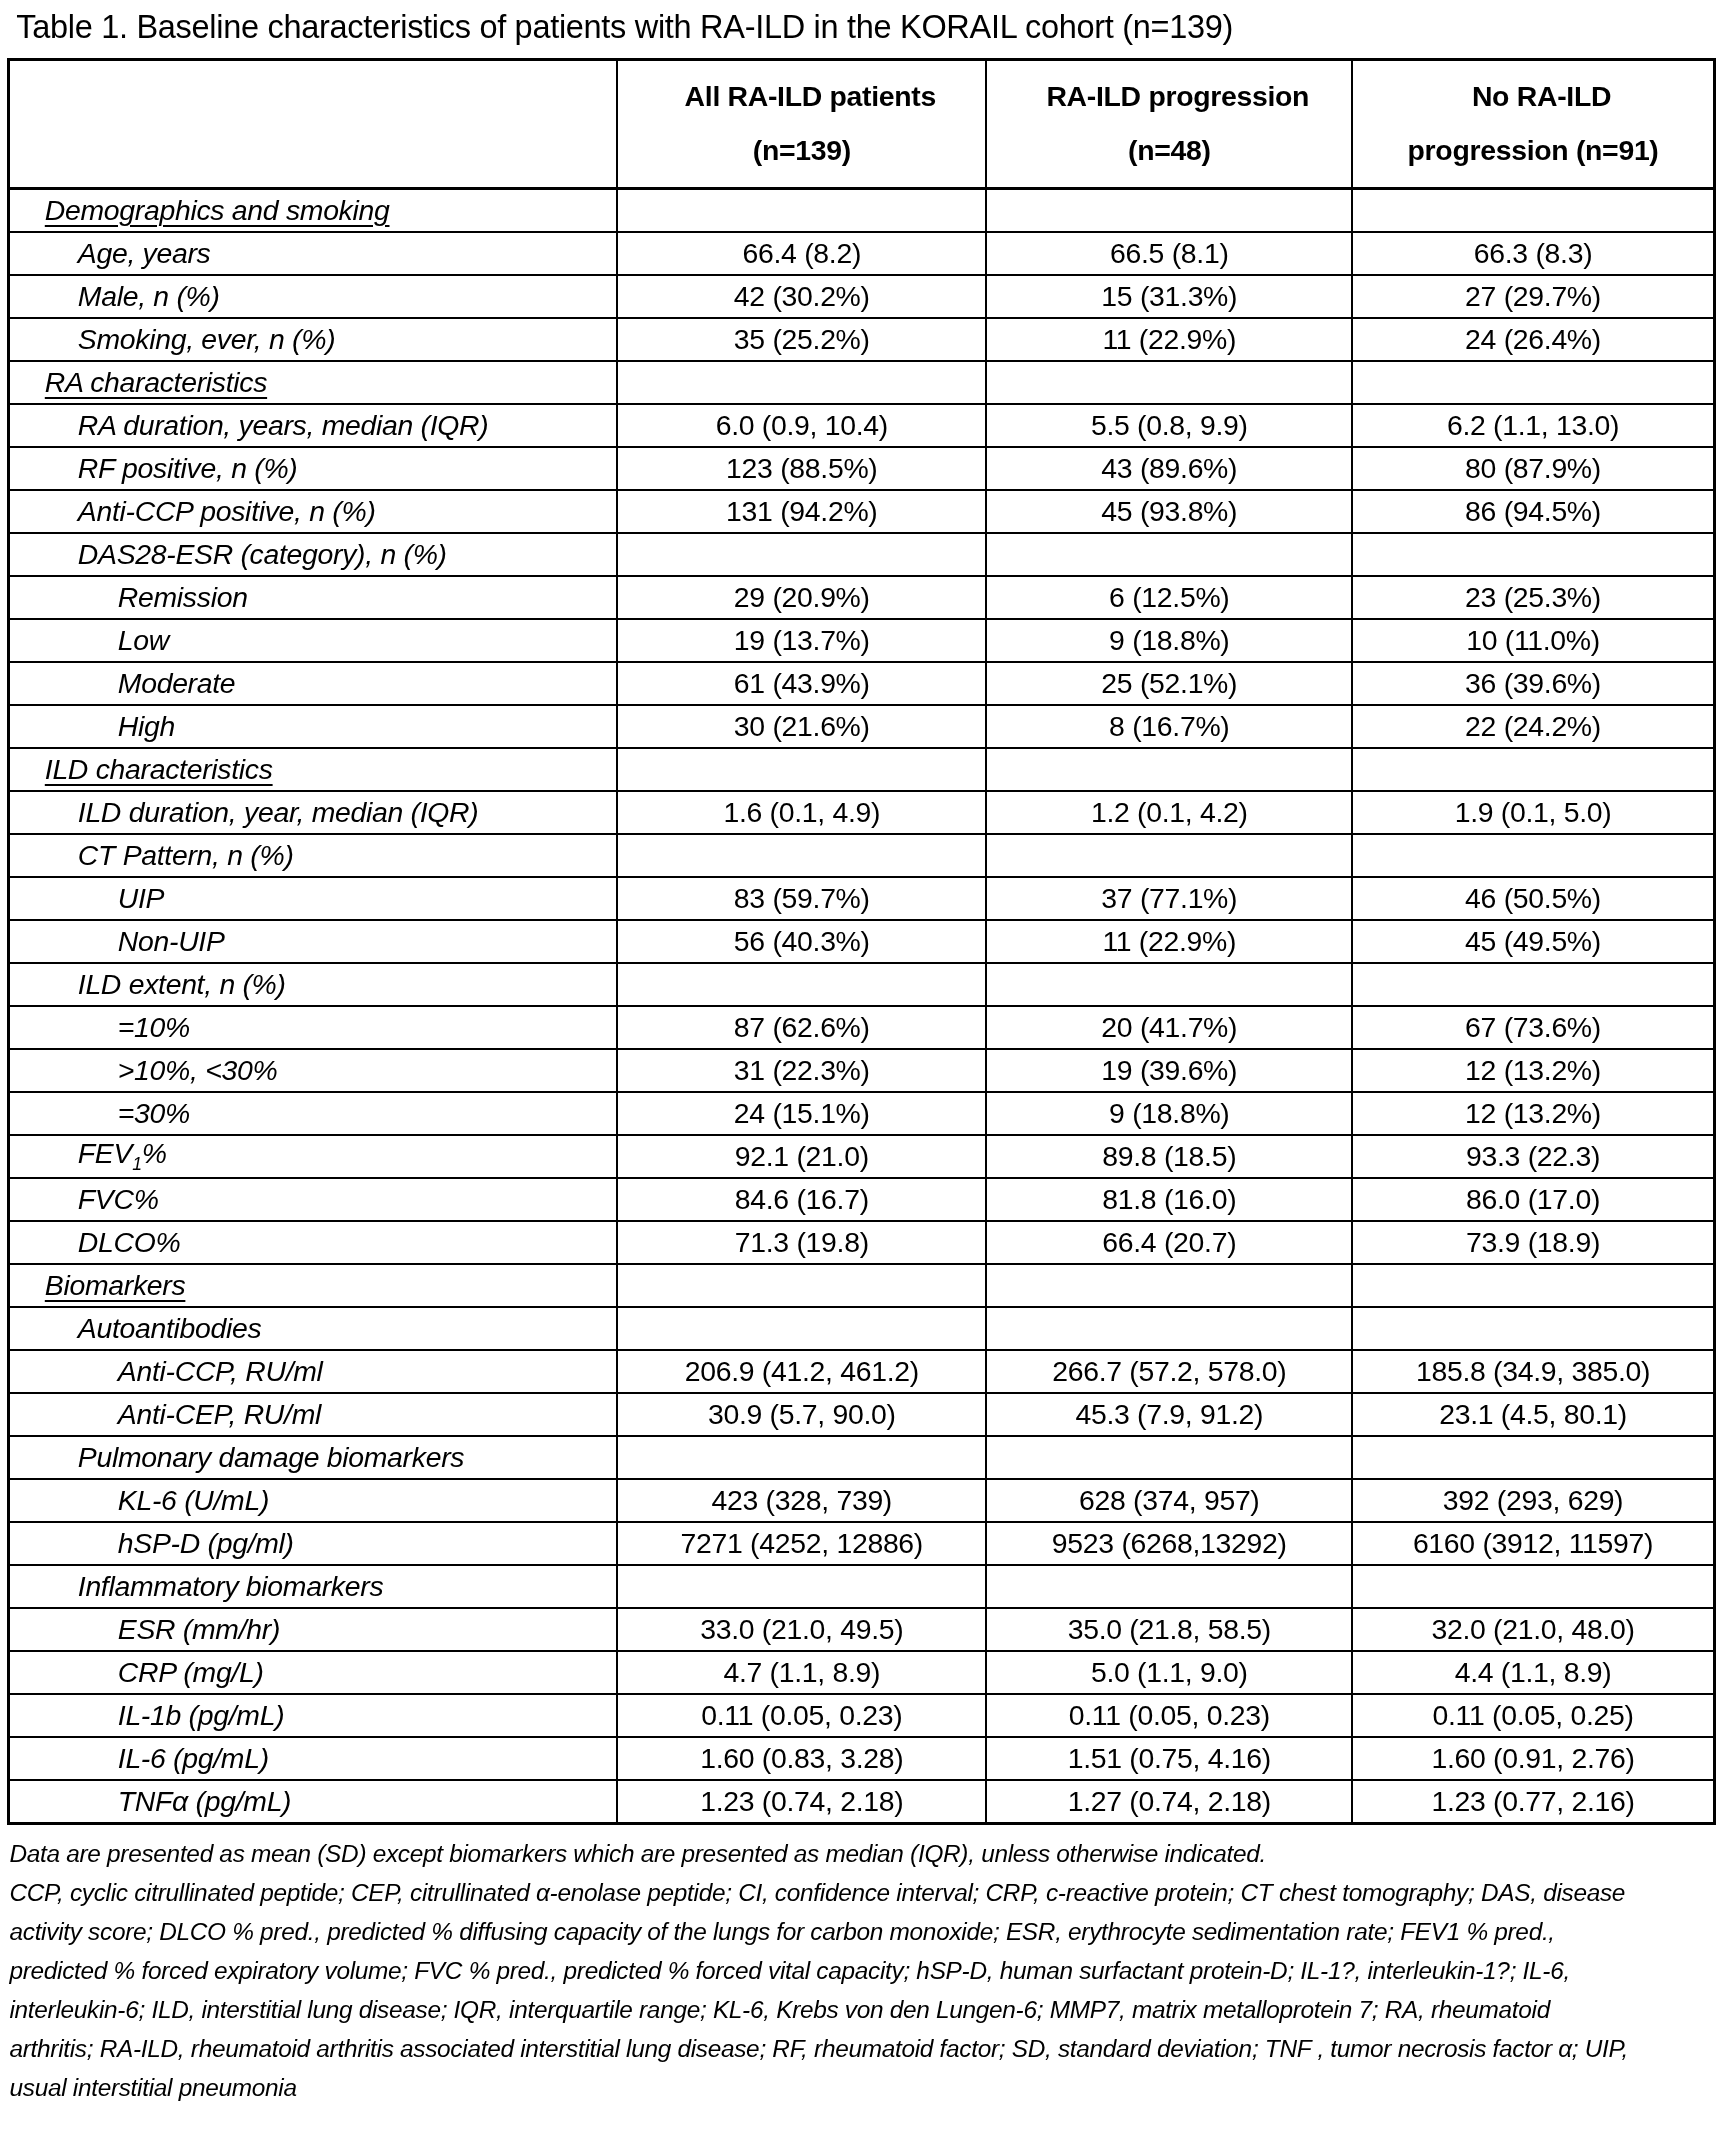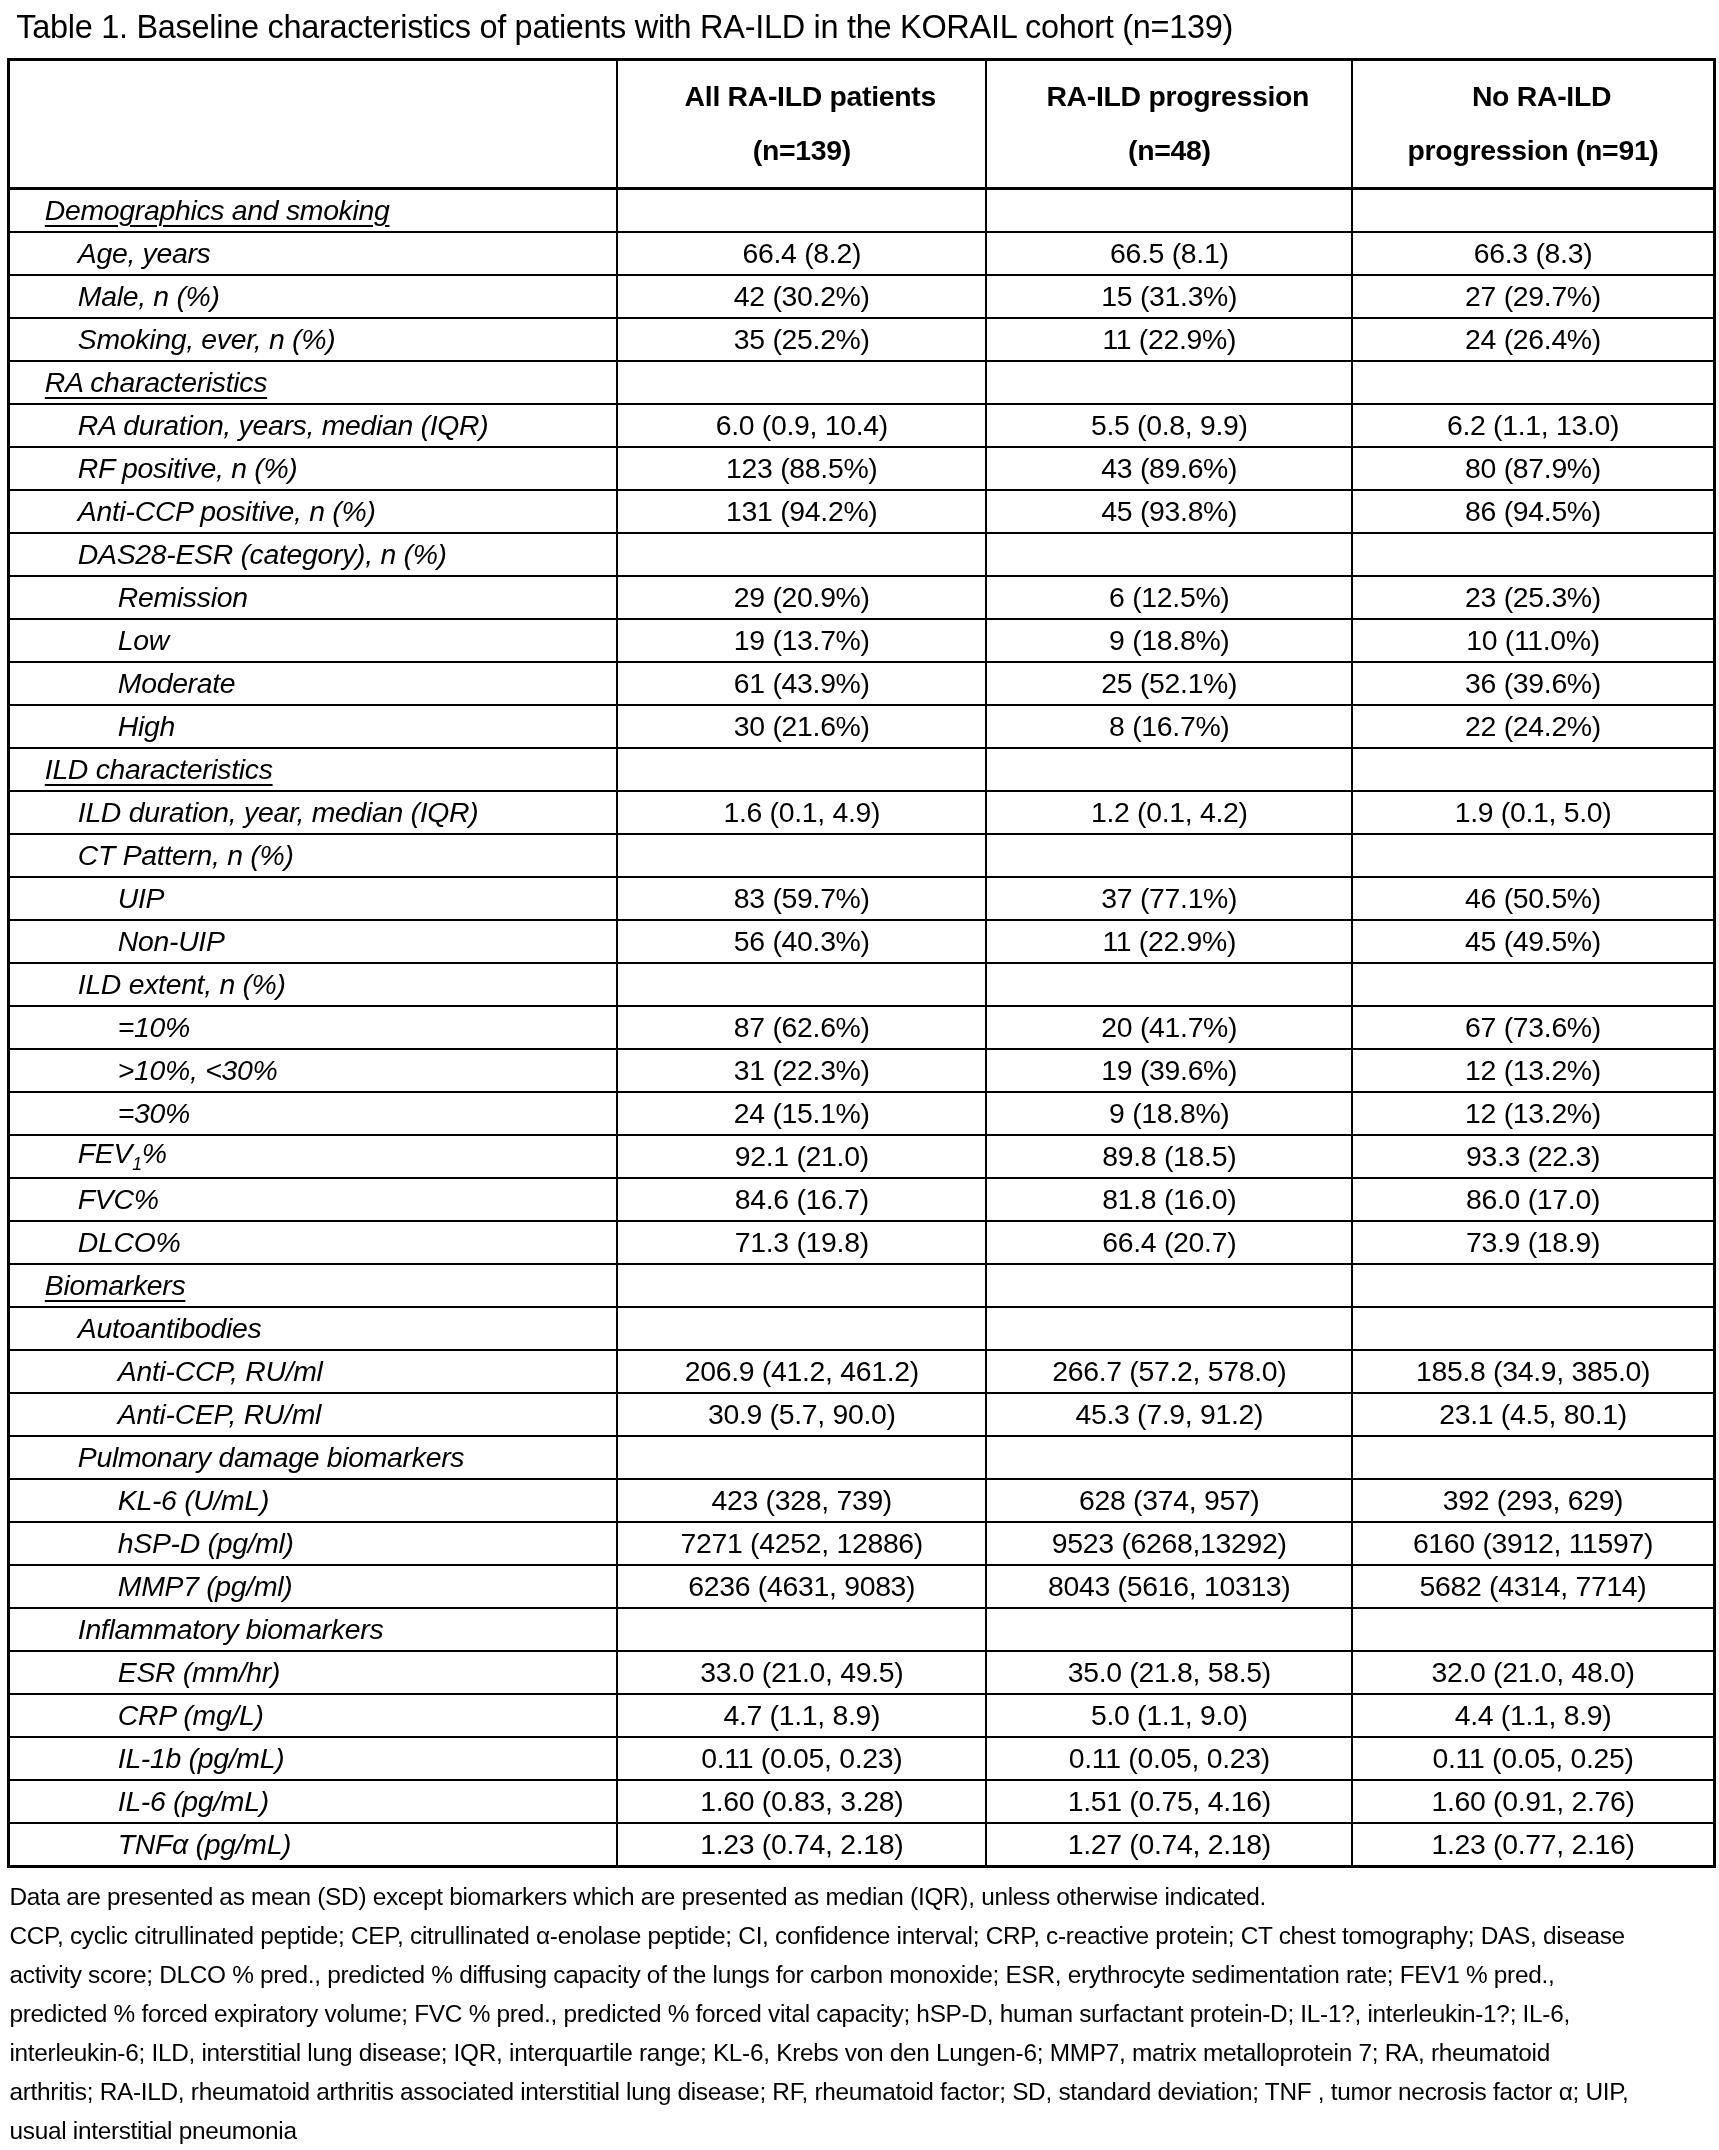--- a/index.html
+++ b/index.html
@@ -61,20 +61,21 @@
   td.val { text-align: center; }
   .u {
     text-decoration: underline;
     text-decoration-thickness: 2px;
     text-underline-offset: 4.7px;
   }
   sub { font-size: 0.62em; }
 
   .footnote {
     margin: 9.5px 0 0 2.7px;
+    font-style: italic;
   }
   .fn-line {
     font-size: 24.4px;
     line-height: 39px;
     white-space: nowrap;
     letter-spacing: -0.3px;
   }
 </style>
 </head>
 <body>
@@ -296,26 +297,20 @@
           <td class="val">628 (374, 957)</td>
           <td class="val">392 (293, 629)</td>
         </tr>
         <tr>
           <td class="label indent-2"><span>hSP-D (pg/ml)</span></td>
           <td class="val">7271 (4252, 12886)</td>
           <td class="val">9523 (6268,13292)</td>
           <td class="val">6160 (3912, 11597)</td>
         </tr>
         <tr>
-          <td class="label indent-2"><span>MMP7 (pg/ml)</span></td>
-          <td class="val">6236 (4631, 9083)</td>
-          <td class="val">8043 (5616, 10313)</td>
-          <td class="val">5682 (4314, 7714)</td>
-        </tr>
-        <tr>
           <td class="label indent-1"><span>Inflammatory biomarkers</span></td>
           <td class="val"></td>
           <td class="val"></td>
           <td class="val"></td>
         </tr>
         <tr>
           <td class="label indent-2"><span>ESR (mm/hr)</span></td>
           <td class="val">33.0 (21.0, 49.5)</td>
           <td class="val">35.0 (21.8, 58.5)</td>
           <td class="val">32.0 (21.0, 48.0)</td>

